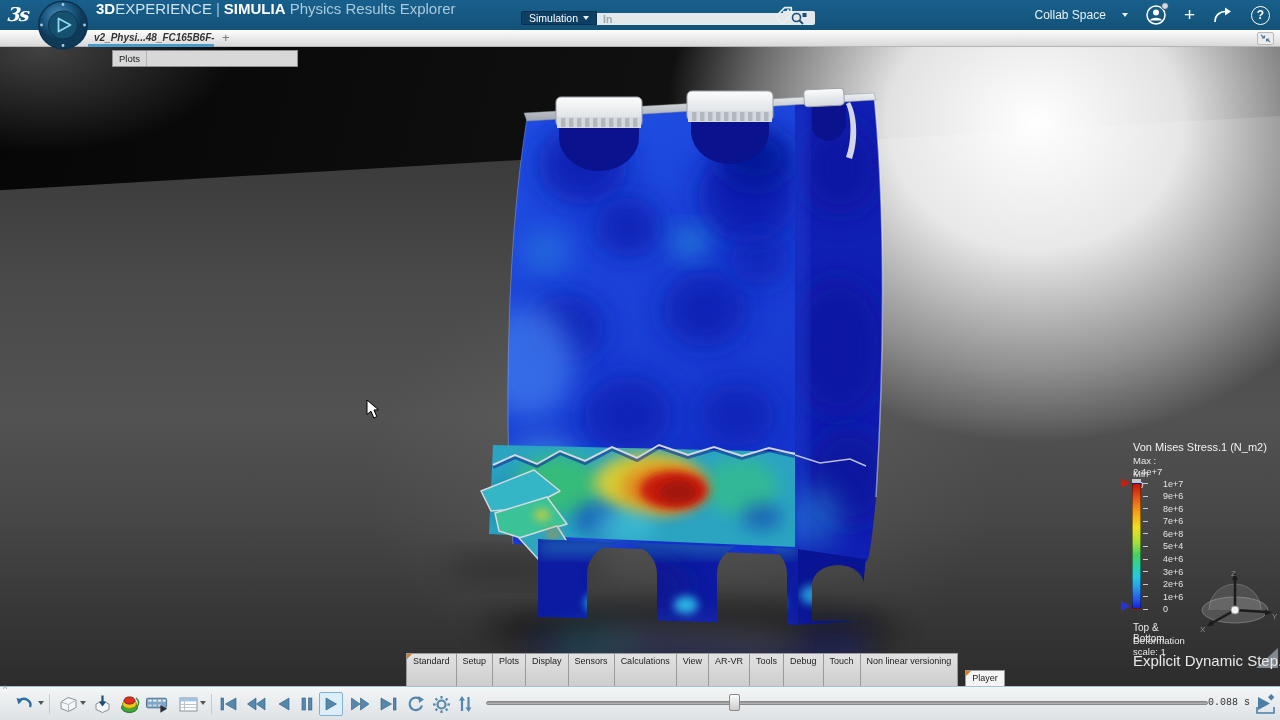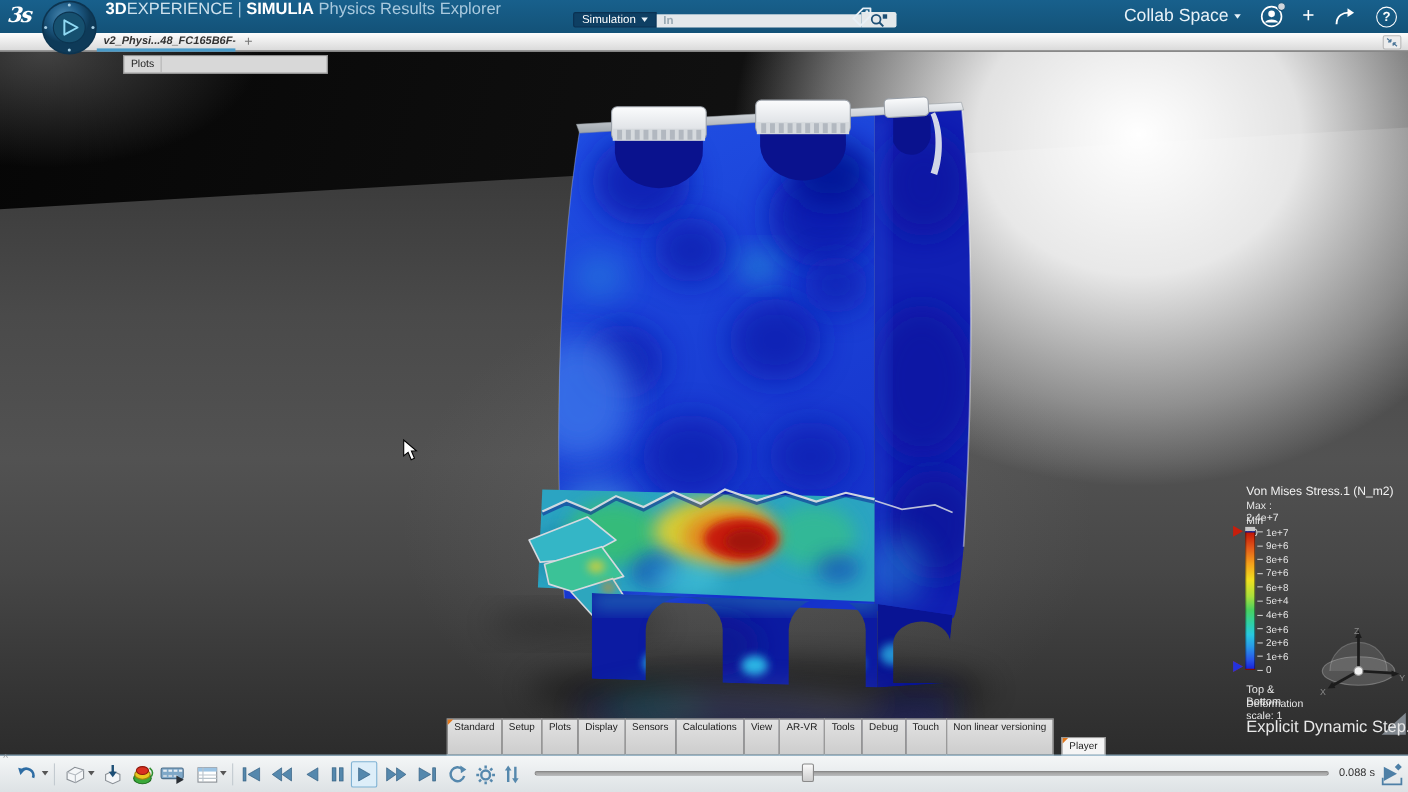--- a/index.html
+++ b/index.html
@@ -22,21 +22,21 @@
   .scopechip { background:#0e3f63; border:1px solid #0a3152; color:#fff; font-size:10.5px;
     display:flex; align-items:center; gap:5px; padding:0 7px; border-radius:2px 0 0 2px; }
   .caret-w { width:0; height:0; border-left:3.5px solid transparent; border-right:3.5px solid transparent; border-top:4px solid #e8f2f8; }
   .caret-d { width:0; height:0; border-left:3.5px solid transparent; border-right:3.5px solid transparent; border-top:4px solid #555; }
   .searchfield { width:186px; background:#e3e8eb; border:none; outline:none; font-size:10.5px;
     color:#333; padding:0 6px;font-weight:bold; }
   .searchfield::placeholder { color:#98a9b3; }
   .searchbtn { width:32px; background:#e3e8eb; border-radius:0 2px 2px 0; display:flex; align-items:center; justify-content:center; }
   .tagbtn { position:absolute; left:772px; top:5px; width:22px; height:20px; display:flex; align-items:center; justify-content:center; }
   .topright { position:absolute; right:10px; top:0; height:30px; display:flex; align-items:center; gap:17px; z-index:26; }
-  .collab { display:flex; align-items:center; gap:5px; color:#e8f2f8; font-size:16px; }
+  .collab { display:flex; align-items:center; gap:16px; color:#e8f2f8; font-size:12px; }
   .plusbtn { color:#fff; font-size:19px; font-weight:300; line-height:18px; }
   .avatarwrap { position:relative; width:22px; height:22px; }
   .badge { position:absolute; right:-2px; top:-2px; width:8px; height:8px; border-radius:50%; background:#cfd6dc; border:1px solid #135278; }
 
   
   .tabbar { position:absolute; left:0; top:30px; width:1280px; height:17px;
     background:linear-gradient(#fdfdfd,#d9d9d9); border-bottom:1px solid #b5b5b5; z-index:20; }
   .doctab { position:absolute; left:88px; top:0; width:126px; height:17px; font-size:10px;
     font-style:italic; font-weight:bold; color:#333; line-height:15px; padding-left:6px;
     border-bottom:3px solid #4a9bc8; white-space:nowrap; overflow:hidden; }
@@ -63,21 +63,21 @@
   
   .legend { position:absolute; z-index:15; color:#e6e6e6; }
   .lg-title { position:absolute; left:1133px; top:441px; font-size:11px; color:#f0f0f0; white-space:nowrap; }
   .lg-max { position:absolute; left:1133px; top:455px; font-size:9.5px; }
   .lg-min { position:absolute; left:1133px; top:468px; font-size:9.5px; }
   .colorbar { position:absolute; left:1132px; top:483px; width:9px; height:126px;
     background:linear-gradient(to bottom,#c21505 0%,#e1571a 11%,#f5a11b 23%,#f0e020 35%,#a8e03c 47%,#48d060 57%,#2ed0a8 67%,#28c8e0 75%,#2898e8 84%,#2858e8 93%,#1822d8 100%);
     border:1px solid rgba(0,0,0,.4); }
   .colorcap { position:absolute; left:1132px; top:479px; width:9px; height:4px; background:#c8c8c8; }
   .ticks { position:absolute; left:1143px; top:479px; height:135px; display:flex; flex-direction:column; justify-content:space-between; }
-  .tick { display:flex; align-items:center; gap:3px; font-size:9px; color:#e3e3e3; height:9px; }
+  .tick { display:flex; align-items:center; gap:15px; font-size:9px; color:#e3e3e3; height:9px; }
   .tickdash { width:5px; height:1px; background:#c9c9c9; }
   .tri { position:absolute; width:0; height:0; }
   .tri-max { left:1121px; top:478px; border-top:5px solid transparent; border-bottom:5px solid transparent; border-left:9px solid #c81e0c; }
   .tri-min { left:1121px; top:601px; border-top:5px solid transparent; border-bottom:5px solid transparent; border-left:9px solid #2233dd; filter:drop-shadow(0 0 0.5px #c81e0c); }
   .st-mode { position:absolute; left:1133px; top:622px; font-size:10px; color:#e8e8e8; }
   .st-def  { position:absolute; left:1133px; top:635px; font-size:9.5px; color:#e8e8e8; }
   .st-step { position:absolute; left:1133px; top:652px; font-size:15px; color:#e8e8e8; white-space:nowrap; }
   .triad { position:absolute; left:1192px; top:566px; }
   .cornerTri { position:absolute; left:1256px; top:648px; width:0; height:0;
     border-left:22px solid transparent; border-bottom:20px solid #8f98a0; opacity:.85; }
@@ -101,21 +101,21 @@
     background:linear-gradient(#f4f6f7,#dde2e5); border-top:1px solid #9fc3da; z-index:22; }
   .tbtn { position:absolute; top:5px; width:24px; height:24px; display:flex; align-items:center; justify-content:center; }
   .tbtn.active { background:#ddeef9; border:1px solid #7fb2d4; border-radius:2px; }
   .tsep { position:absolute; top:7px; width:1px; height:20px; background:#c3cad0; }
   .tcaret { position:absolute; top:14px; }
   .collapseHandle { position:absolute; left:3px; top:-3px; font-size:9px; color:#8a9096; }
   .slidertrack { position:absolute; left:486px; top:701px; width:722px; height:4px;
     background:linear-gradient(#8f8f8f,#bdbdbd); border-radius:2px; border:1px solid #898989; z-index:23; }
   .sliderthumb { position:absolute; left:729px; top:694px; width:11px; height:17px;
     background:linear-gradient(#fbfbfb,#cccccc); border:1px solid #8a8a8a; border-radius:2px; z-index:24; }
-  .timeLabel { position:absolute; left:1206px; top:697px; width:44px; text-align:right; font-size:10px; color:#333; z-index:23; }
+  .timeLabel { position:absolute; left:1206px; top:697px; width:44px; text-align:right; font-size:10px; color:#333; z-index:23;font-family:Liberation Mono, monospace; }
   .exportbtn { position:absolute; left:1252px; top:691px; width:26px; height:26px; display:flex; align-items:center; justify-content:center; z-index:23; }
 
   .cursor { position:absolute; left:366px; top:399px; z-index:50; }
 </style>
 </head>
 <body>
 
 <div id="page">
 
   <div class="topbar">

